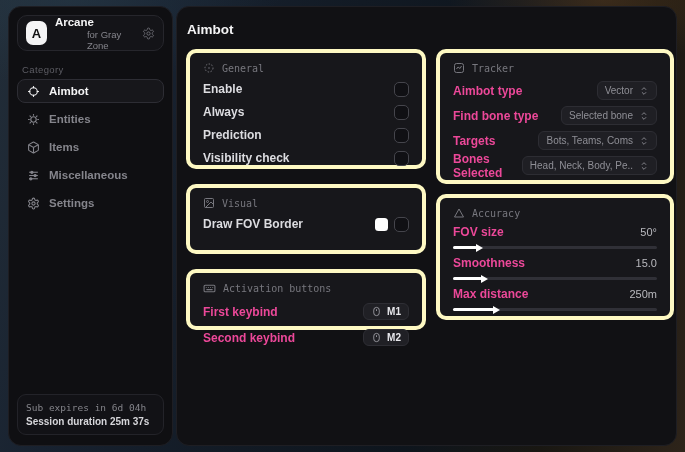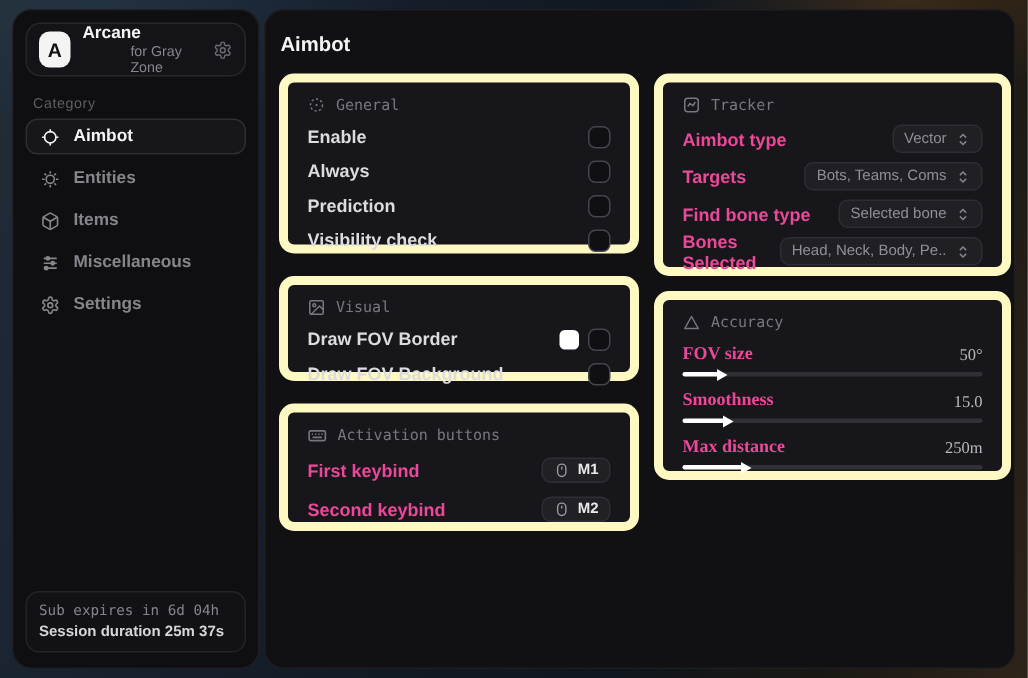--- a/index.html
+++ b/index.html
@@ -50,26 +50,26 @@
     position:absolute; left:8px; right:8px; bottom:10px;
     border:1px solid #232329; border-radius:9px; padding:7px 8px; background:#121216;
   }
   .sub-line1 { font-family:"DejaVu Sans Mono", monospace; font-size:9.5px; color:#84848a; }
   .sub-line2 { font-size:10px; font-weight:bold; color:#d6d6da; margin-top:3px; }
 
   
   .page-title { position:absolute; left:10px; top:15px; font-size:13.5px; font-weight:bold; color:#f4f4f5; }
 
   .card {
-    position:absolute; background:#17171b; border:6px solid #fef9c3; border-radius:10px;
+    position:absolute; background:#17171b; border:4px solid #fef9c3; border-radius:10px;
     padding:9px 13px;
   }
   .card-general    { left:9px;   top:42px;  width:240px; height:120px; }
   .card-visual     { left:9px;   top:177px; width:240px; height:70px;  }
-  .card-activation { left:9px;   top:262px; width:240px; height:85px;  }
+  .card-activation { left:9px;   top:262px; width:240px; height:61px;  }
   .card-tracker    { left:259px; top:42px;  width:238px; height:135px; }
   .card-accuracy   { left:259px; top:187px; width:238px; height:126px; }
 
   .card-head {
     display:flex; align-items:center; gap:7px;
     font-family:"DejaVu Sans Mono", monospace; font-size:10px; color:#77777e;
     margin-bottom:4px;
   }
   .card-head .ico { display:flex; }
 
@@ -92,21 +92,21 @@
   .chip .ico { display:flex; color:#84848b; }
   .keychip {
     display:flex; align-items:center; gap:5px; height:17px; padding:0 7px;
     background:#202025; border:1px solid #2e2e34; border-radius:6px;
     font-size:10px; font-weight:bold; color:#e8e8ec; cursor:pointer;
   }
   .keychip .ico { display:flex; color:#9a9aa1; }
 
   .t-row { display:flex; align-items:center; justify-content:space-between; height:25px; }
   .a-row { margin-top:2px; }
-  .a-row-top { display:flex; align-items:flex-end; justify-content:space-between; height:18px;font-family:Liberation Serif, serif; }
+  .a-row-top { display:flex; align-items:center; justify-content:space-between; height:18px; }
   .a-value { font-size:11px; color:#b9b9be; }
   .slider { position:relative; height:9px; display:flex; align-items:center; cursor:pointer; margin-top:2px; }
   .slider .track { position:absolute; left:0; right:0; height:2.5px; border-radius:2px; background:#303037; }
   .slider .fill  { position:absolute; left:0; height:2.5px; border-radius:2px; background:#ffffff; }
   .slider .thumb {
     position:absolute; right:-6px; top:50%; transform:translateY(-50%);
     width:0; height:0;
     border-left:7px solid #ffffff; border-top:4px solid transparent; border-bottom:4px solid transparent;
   }
 </style>
@@ -242,24 +242,20 @@
       </span>
       <span>Visual</span>
     </div>
     <div class="row">
       <span class="row-label">Draw FOV Border</span>
       <span class="right-group">
         <span class="swatch"></span>
         <span class="checkbox"></span>
       </span>
     </div>
-    <div class="row">
-      <span class="row-label">Draw FOV Background</span>
-      <span class="checkbox"></span>
-    </div>
   </div>
 
   <div class="card card-activation">
     <div class="card-head">
       <span class="ico">
         <svg width="13" height="13" viewBox="0 0 24 24" fill="none" stroke="currentColor" stroke-width="2">
             <rect x="2" y="6" width="20" height="12" rx="2"></rect>
             <path d="M6 10h0M10 10h0M14 10h0M18 10h0M7 14h10" stroke-linecap="round"></path>
           </svg>
       </span>
@@ -307,35 +303,35 @@
         <span>Vector</span>
         <span class="ico">
           <svg width="10" height="10" viewBox="0 0 24 24" fill="none" stroke="currentColor" stroke-width="2.4">
               <polyline points="7 9 12 4 17 9"></polyline>
               <polyline points="7 15 12 20 17 15"></polyline>
             </svg>
         </span>
       </span>
     </div>
     <div class="t-row">
+      <span class="row-label bright">Find bone type</span>
+      <span class="chip">
+        <span>Selected bone</span>
+        <span class="ico">
+          <svg width="10" height="10" viewBox="0 0 24 24" fill="none" stroke="currentColor" stroke-width="2.4">
+              <polyline points="7 9 12 4 17 9"></polyline>
+              <polyline points="7 15 12 20 17 15"></polyline>
+            </svg>
+        </span>
+      </span>
+    </div>
+    <div class="t-row">
       <span class="row-label bright">Targets</span>
       <span class="chip">
         <span>Bots, Teams, Coms</span>
-        <span class="ico">
-          <svg width="10" height="10" viewBox="0 0 24 24" fill="none" stroke="currentColor" stroke-width="2.4">
-              <polyline points="7 9 12 4 17 9"></polyline>
-              <polyline points="7 15 12 20 17 15"></polyline>
-            </svg>
-        </span>
-      </span>
-    </div>
-    <div class="t-row">
-      <span class="row-label bright">Find bone type</span>
-      <span class="chip">
-        <span>Selected bone</span>
         <span class="ico">
           <svg width="10" height="10" viewBox="0 0 24 24" fill="none" stroke="currentColor" stroke-width="2.4">
               <polyline points="7 9 12 4 17 9"></polyline>
               <polyline points="7 15 12 20 17 15"></polyline>
             </svg>
         </span>
       </span>
     </div>
     <div class="t-row">
       <span class="row-label bright">Bones Selected</span>

